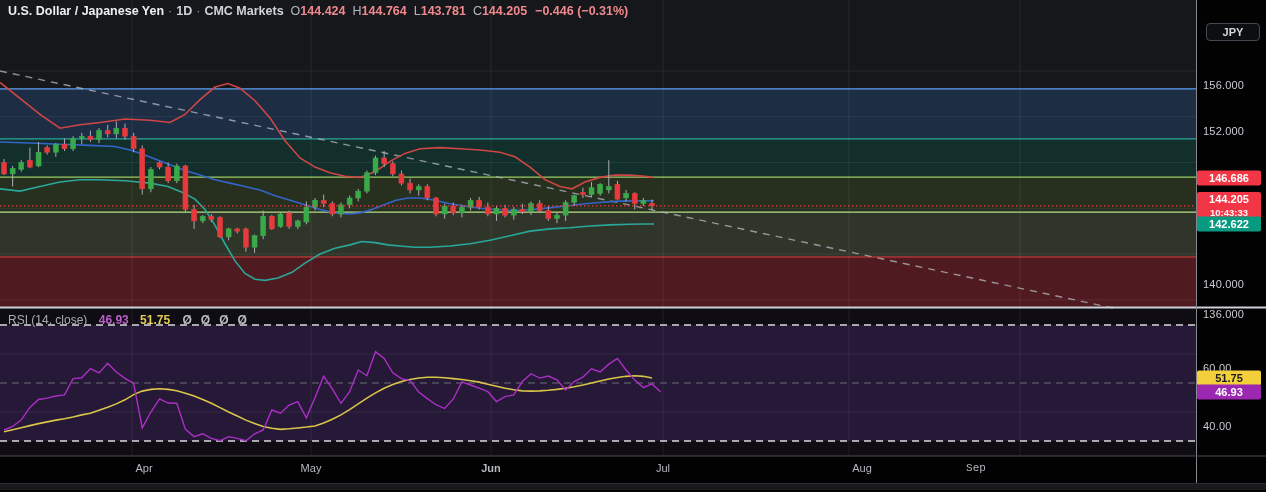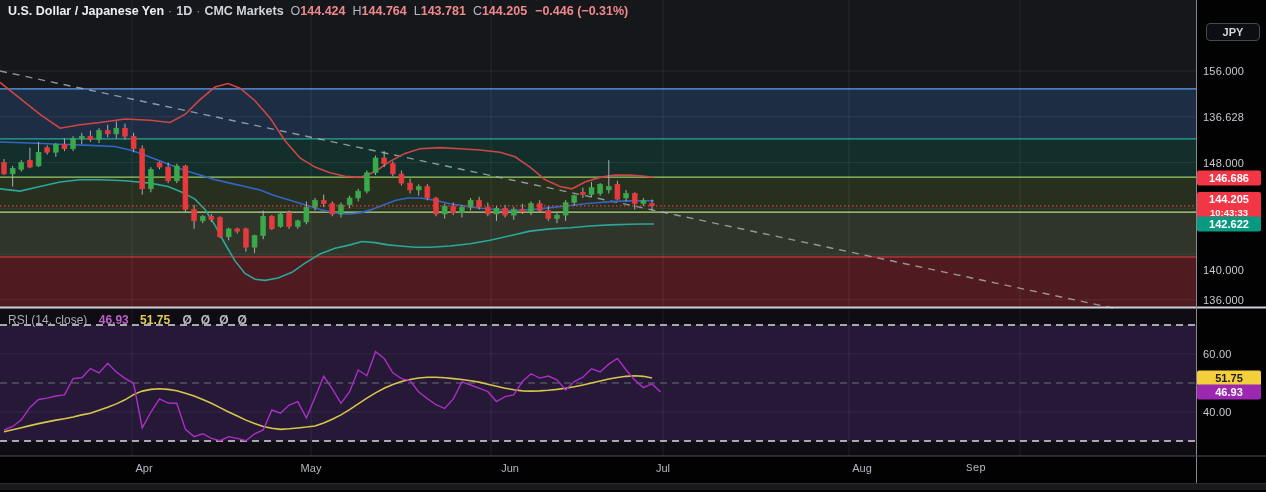--- a/index.html
+++ b/index.html
@@ -12,21 +12,21 @@
   .dim{color:#cfd3da;font-weight:600;}
   .sep{color:#9aa0a8;margin:0 4px;}
   .oletter{color:#b4b9c0;margin-left:7px;}
   .oval{color:#f0898d;font-weight:600;}
   .chg{color:#f0898d;font-weight:600;margin-left:8px;}
   .row2{left:8px;top:27px;font-size:12px;color:#a8acb4;}
   .bbv{font-weight:600;margin-left:8px;}
   .rsirow{left:8px;top:313px;font-size:12px;color:#a8acb4;z-index:5;}
   .rsiv{font-weight:700;margin-left:8px;}
   .phv{margin-left:9px;color:#b9bdc4;font-weight:600;}
-  .tick{position:absolute;left:1203px;font-size:11px;color:#c9cbd1;transform:translateY(-50%);letter-spacing:.2px;}
+  .tick{position:absolute;left:1203px;font-size:11px;color:#c9cbd1;transform:translateY(-50%);letter-spacing:.2px;margin-top:14px;}
   .axlabel{position:absolute;left:1197px;width:64px;text-align:center;font-size:11px;font-weight:700;
            border-radius:2px;color:#fff;transform:translateY(-50%);padding:1px 0;line-height:13px;}
   .axlabel .sub{font-size:9.5px;font-weight:600;opacity:.95;}
   .month{position:absolute;top:462px;font-size:11px;color:#b5b8bf;transform:translateX(-50%);}
   .jpy{position:absolute;left:1206px;top:3px;width:52px;height:16px;border:1px solid #454952;border-radius:4px;
        background:#0d0e11;color:#d5d7dc;font-size:11px;font-weight:600;text-align:center;line-height:16px;margin-top:20px;}
 </style>
 </head>
 <body>
 
@@ -245,21 +245,21 @@
     <span>RSI (14, close)</span>
     <span class="rsiv" id="rsi-val" style="color: rgb(187, 95, 201);">46.93</span>
     <span class="rsiv" id="rsi-ma" style="color: rgb(227, 205, 86);">51.75</span>
     <span id="rsi-ph-slot"><span class="phv">Ø</span><span class="phv">Ø</span><span class="phv">Ø</span><span class="phv">Ø</span></span>
   </div>
 
   <div class="jpy">JPY</div>
 
   <div id="axis-slot">
       <div class="tick" style="top: 71px;">156.000</div>
-      <div class="tick" style="top: 116.76px;">136.628</div>
+      <div class="tick" style="top: 116.76px;">152.000</div>
       <div class="tick" style="top: 162.52px;">148.000</div>
       <div class="tick" style="top: 270px;">140.000</div>
       <div class="tick" style="top: 299.8px;">136.000</div>
       <div class="tick" style="top: 354px;">60.00</div>
       <div class="tick" style="top: 412px;">40.00</div>
       <div class="axlabel" style="top: 177.552px; background: rgb(242, 54, 69); color: rgb(255, 255, 255);">
         <div>146.686</div>
       </div>
       <div class="axlabel" style="top: 200.798px; background: rgb(41, 98, 255); color: rgb(255, 255, 255);">
         <div>144.654</div>
@@ -270,18 +270,18 @@
       </div>
       <div class="axlabel" style="top: 224.044px; background: rgb(8, 153, 129); color: rgb(255, 255, 255);">
         <div>142.622</div>
       </div>
       <div class="axlabel" style="top: 377.925px; background: rgb(242, 207, 59); color: rgb(27, 27, 27);">51.75</div>
       <div class="axlabel" style="top: 391.903px; background: rgb(156, 39, 176); color: rgb(255, 255, 255);">46.93</div>
     </div>
   <div id="time-slot">
       <div class="month" style="left: 144px;">Apr</div>
       <div class="month" style="left: 311px;">May</div>
-      <div class="month" style="left: 510px;">Jun</div>
+      <div class="month" style="left: 491px; font-weight: bold;">Jun</div>
       <div class="month" style="left: 663px;">Jul</div>
       <div class="month" style="left: 849px; margin-left: 13px;">Aug</div>
       <div class="month" style="left: 976px; font-family: Liberation Mono, monospace;">Sep</div>
     </div>
 </div>
 
 </body></html>

